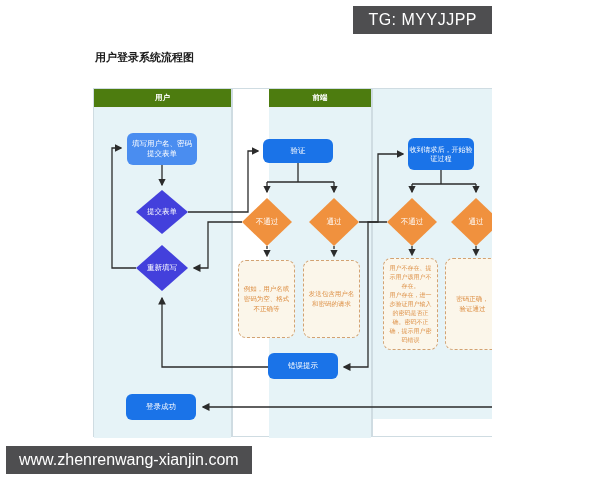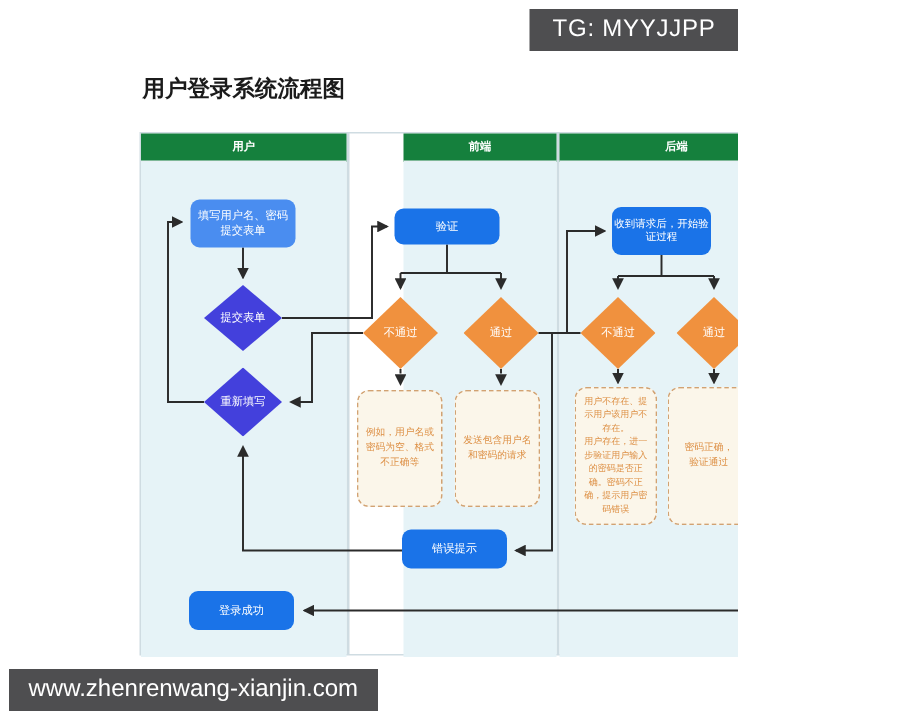--- a/index.html
+++ b/index.html
@@ -11,26 +11,26 @@
     position:absolute;top:6px;right:0;height:28px;padding:0 15px;
     background:#4e4e50;color:#fff;font-size:16px;letter-spacing:.5px;
     display:flex;align-items:center;z-index:5;
   }
   .watermark{
     position:absolute;left:6px;top:446px;height:28px;padding:0 13px;
     background:#4e4e50;color:#fff;font-size:16px;
     display:flex;align-items:center;z-index:5;
   }
   .title{
-    position:absolute;left:95px;top:50px;font-size:15px;font-weight:bold;color:#1b1b1b;
+    position:absolute;left:95px;top:50px;font-size:11px;font-weight:bold;color:#1b1b1b;
   }
   .diagram{position:absolute;left:0;top:0;width:600px;height:480px;}
   .lane{position:absolute;top:88px;height:349px;box-sizing:border-box;border:1px solid #cfdce2;}
   .lane-header{
-    height:18px;background:#15803d;color:#fff;font-size:7.5px;font-weight:bold;
+    height:18px;background:#4d7c0f;color:#fff;font-size:7.5px;font-weight:bold;
     display:flex;align-items:center;justify-content:center;
     border-bottom:1px solid #e8f0f4;
   }
   .lane-body{height:330px;background:#e6f3f7;}
   .connectors{position:absolute;left:0;top:0;z-index:2;pointer-events:none;}
   .proc{
     position:absolute;background:#1a73e8;color:#fff;border-radius:6px;
     display:flex;align-items:center;justify-content:center;text-align:center;
     font-size:7.5px;line-height:1.35;white-space:pre-line;z-index:3;padding:1px;
     box-sizing:border-box;
@@ -62,21 +62,20 @@
 
     <div class="lane" style="left:93px;width:139px;">
       <div class="lane-header">用户</div>
       <div class="lane-body"></div>
     </div>
     <div class="lane" style="left:232px;width:140px;padding-left:36px;">
       <div class="lane-header">前端</div>
       <div class="lane-body"></div>
     </div>
     <div class="lane" style="left:372px;width:158px;">
-      <div class="lane-header">后端</div>
       <div class="lane-body"></div>
     </div>
 
     <svg class="connectors" width="600" height="480" viewBox="0 0 600 480">
       <defs>
         <marker id="arr" markerWidth="6" markerHeight="6" refX="5" refY="3" orient="auto">
           <path d="M0,0 L6,3 L0,6 z" fill="#2b2b2b"></path>
         </marker>
       </defs>
       <g stroke="#2b2b2b" stroke-width="1.3" fill="none">

